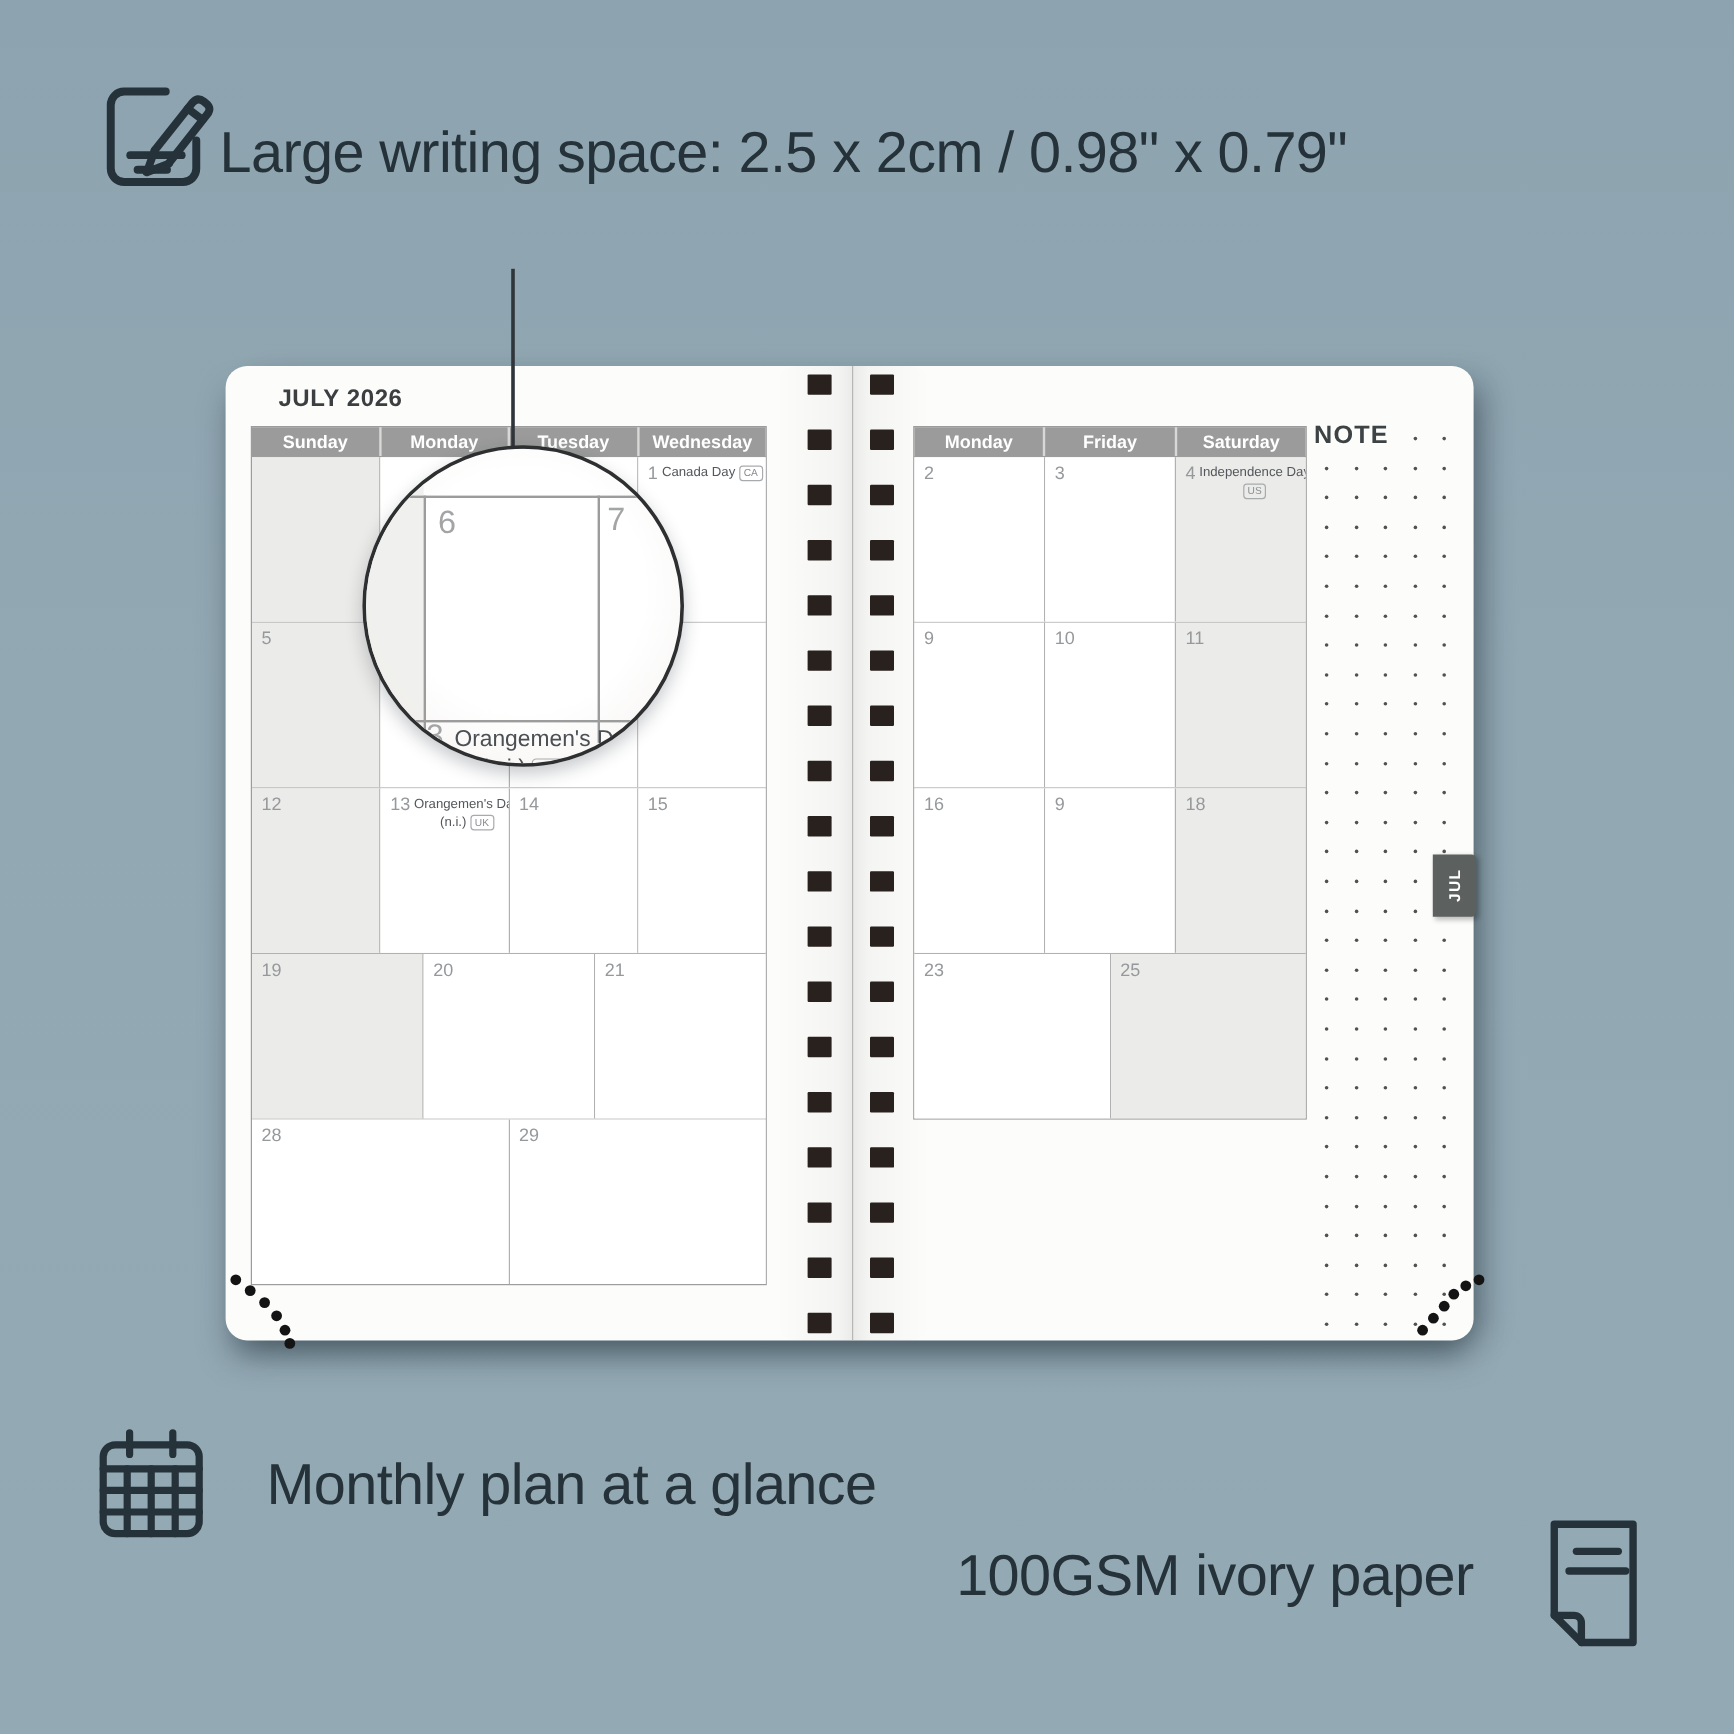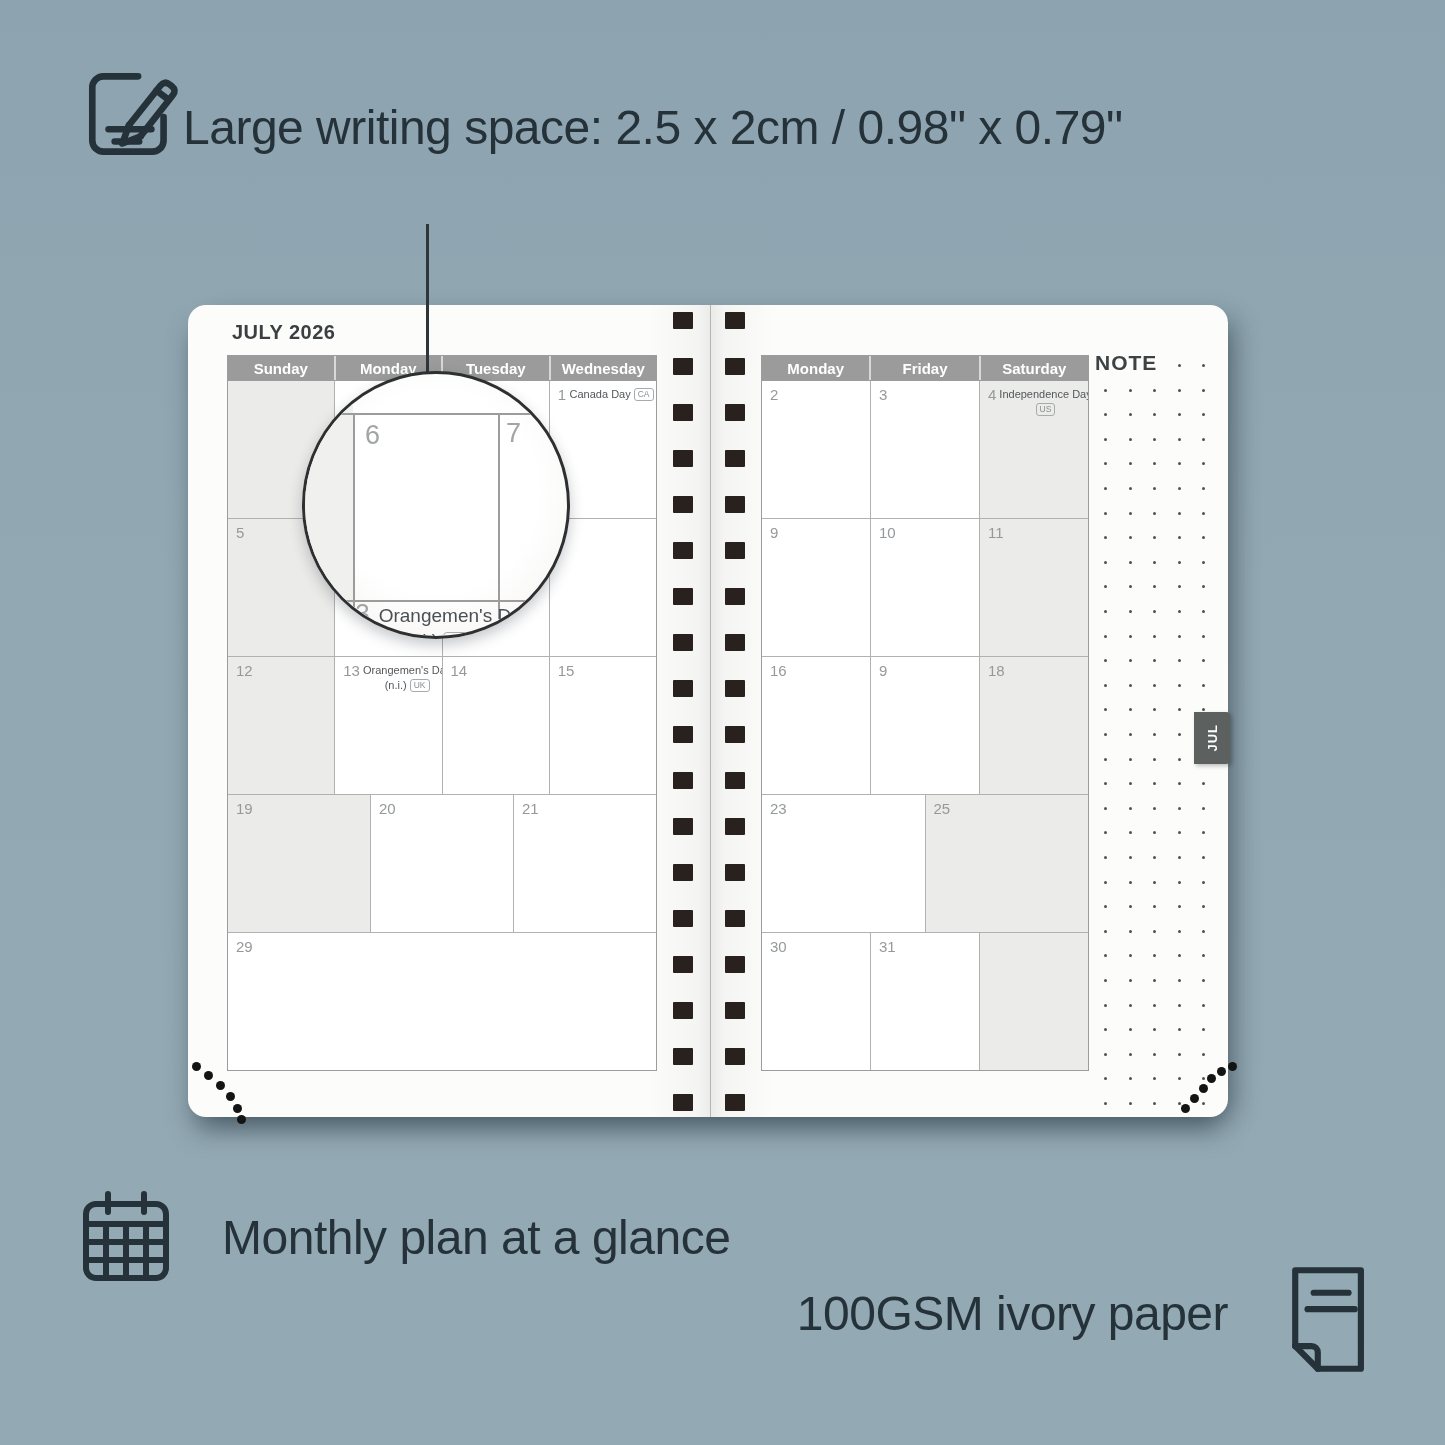--- a/index.html
+++ b/index.html
@@ -19,21 +19,21 @@
   
   .planner{position:absolute;left:188px;top:305px;width:1040px;height:812px;background:#fcfcfb;border-radius:18px;
     box-shadow:0 18px 26px -6px rgba(25,40,50,.5),16px 6px 26px -8px rgba(25,40,50,.32);z-index:1;}
   .page-title{position:absolute;left:44px;top:16px;font-size:20px;font-weight:bold;color:#3b3f42;letter-spacing:.5px;}
   .seam{position:absolute;left:522px;top:0;width:1px;height:100%;background:#b6b6b4;}
   .gutter{position:absolute;left:458px;top:0;width:130px;height:100%;border-radius:18px;
     background:linear-gradient(90deg,rgba(0,0,0,0) 0%,rgba(0,0,0,.03) 40%,rgba(0,0,0,.07) 50%,rgba(0,0,0,.03) 60%,rgba(0,0,0,0) 100%);}
   .bind-sq{position:absolute;width:20px;height:17px;background:#29211d;border-radius:1px;}
   
   .cal-table{position:absolute;top:50px;border:1px solid #9c9c9c;background:#fff;}
-  .cal-table.left{left:39px;width:428px;}
+  .cal-table.left{left:21px;width:428px;}
   .cal-table.right{left:573px;width:326px;}
   .cal-header{display:flex;height:24px;background:#9a9b9a;border-bottom:1px solid #9c9c9c;}
   .hcell{flex:1;display:flex;align-items:center;justify-content:center;color:#fff;font-weight:bold;font-size:15px;}
   .hcell + .hcell{border-left:2px solid #d8d8d6;}
   .cal-row{display:flex;height:137px;border-bottom:1px solid #b1b1b1;}
   .cal-row:last-child{border-bottom:none;}
   .cal-cell{flex:1;background:#fff;display:flex;align-items:flex-start;gap:3px;padding:6px 2px 0 8px;border-right:1px solid #b1b1b1;overflow:hidden;}
   .cal-cell:last-child{border-right:none;}
   .cal-cell.weekend{background:#ebebe9;}
   .date{font-size:15px;color:#96999c;line-height:1.1;}
@@ -194,20 +194,23 @@
           </div>
           <div class="cal-cell">
             <span class="date">20</span>
           </div>
           <div class="cal-cell">
             <span class="date">21</span>
           </div>
         </div>
         <div class="cal-row">
           <div class="cal-cell">
+            <span class="date">28</span>
+          </div>
+          <div class="cal-cell">
             <span class="date">29</span>
           </div>
         </div>
       </div>
   </div>
 
   <div class="cal-table right">
     <div class="cal-header" id="right-header">
         <div class="hcell">Monday</div>
         <div class="hcell">Friday</div>
@@ -250,31 +253,20 @@
           <div class="cal-cell weekend">
             <span class="date">18</span>
           </div>
         </div>
         <div class="cal-row">
           <div class="cal-cell">
             <span class="date">23</span>
           </div>
           <div class="cal-cell weekend">
             <span class="date">25</span>
-          </div>
-        </div>
-        <div class="cal-row">
-          <div class="cal-cell">
-            <span class="date">30</span>
-          </div>
-          <div class="cal-cell">
-            <span class="date">31</span>
-          </div>
-          <div class="cal-cell weekend">
-            <span class="date"></span>
           </div>
         </div>
       </div>
   </div>
 
   <div class="note-label">NOTE</div>
   <div id="note-dots">
       <div class="note-dot" style="left: 989.5px; top: 59px;"></div>
       <div class="note-dot" style="left: 1014px; top: 59px;"></div>
       <div class="note-dot" style="left: 916px; top: 83.6px;"></div>

